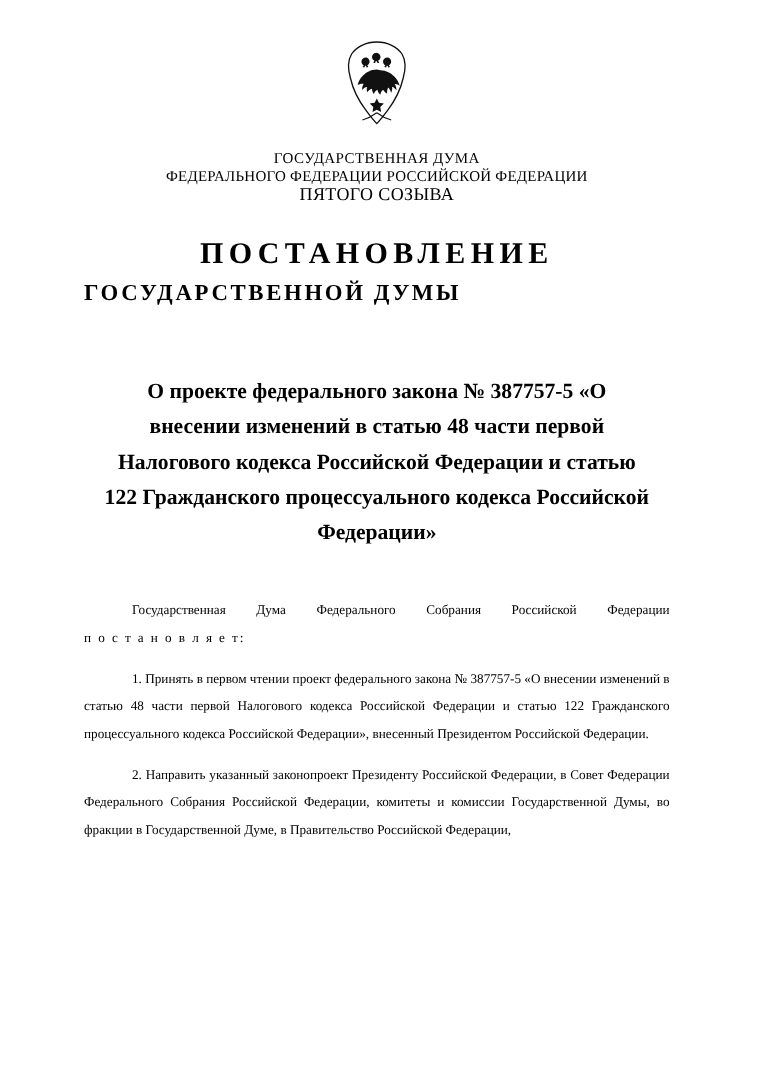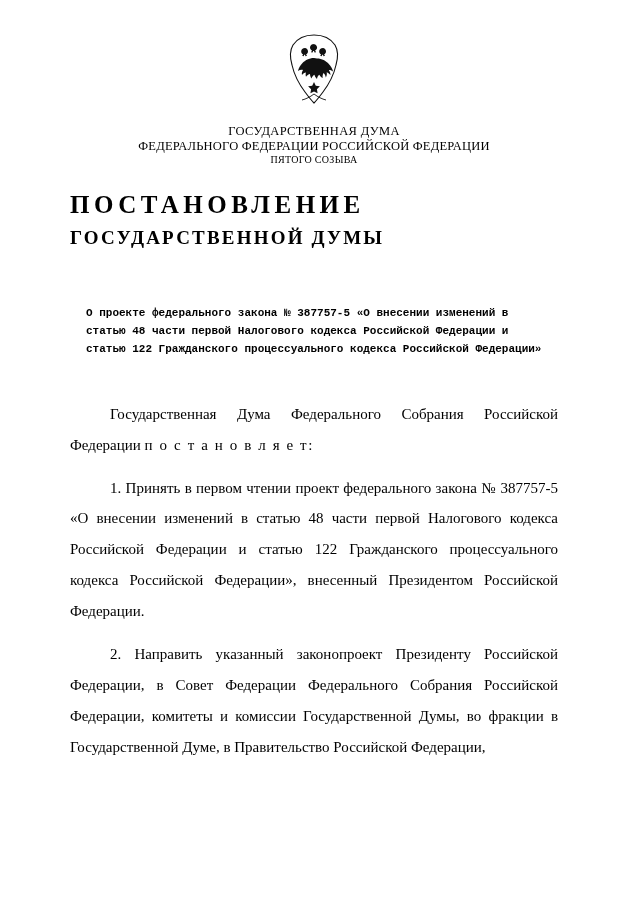--- a/index.html
+++ b/index.html
@@ -39,47 +39,48 @@
   }
   .org-line1 {
     font-size: 12.5px;
     letter-spacing: 0.35px;
   }
   .org-line2 {
     font-size: 12.5px;
     letter-spacing: 0.2px;
   }
   .org-line3 {
-    font-size: 10px;
+    font-size: 15px;
     letter-spacing: 0.3px;
   }
   .doc-title {
+    text-align: center;
     margin-top: 26px;
     font-size: 25px;
     letter-spacing: 4.5px;
     font-weight: bold;
   }
   .doc-subtitle {
     text-align: left;
     margin-top: 8px;
     font-size: 19px;
     letter-spacing: 2.2px;
     font-weight: bold;
   }
   .subject {
     margin-top: 56px;
+    text-align: center;
     font-weight: bold;
-    font-size: 11px;
+    font-size: 18px;
     line-height: 1.62;
     padding: 0 16px;
-    font-family: Liberation Mono, monospace;
   }
   .body-text {
     margin-top: 40px;
-    font-size: 15px;
+    font-size: 11px;
     line-height: 2.06;
     text-align: justify;
   }
   .para {
     text-indent: 40px;
     margin: 0 0 12px 0;
     text-align: justify;
     text-justify: inter-word;
   }
   .para:last-child { margin-bottom: 10px; }

